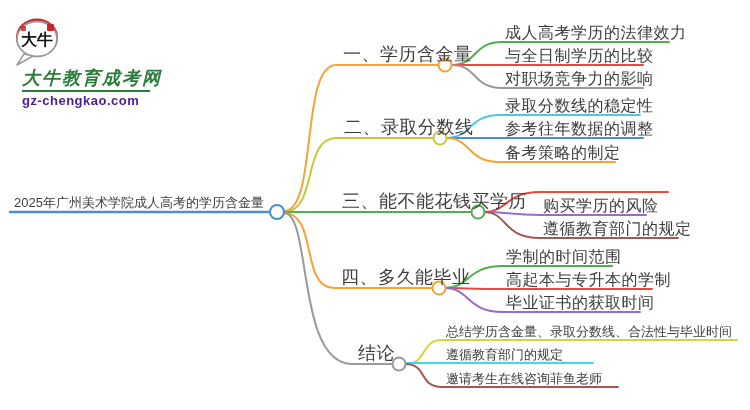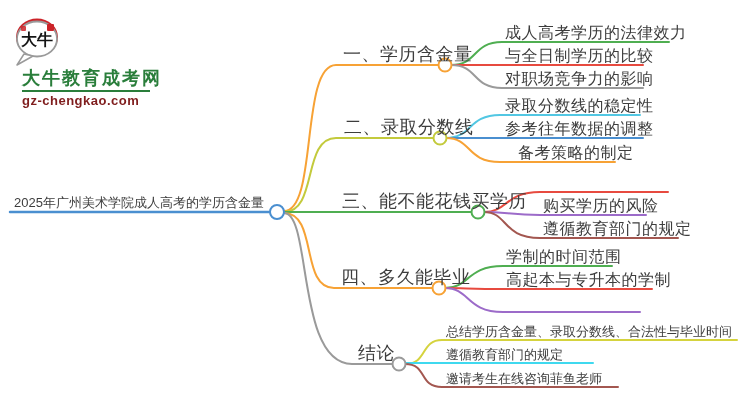--- a/index.html
+++ b/index.html
@@ -11,21 +11,21 @@
   .lbl{
     position:absolute;height:19px;line-height:19px;white-space:nowrap;
     color:#3d3d3d;font-size:16px;letter-spacing:0.5px;
   }
   .lbl.root{font-size:13px;letter-spacing:0;}
   .lbl.branch{font-size:18px;}
   .lbl.sz13{font-size:13px;letter-spacing:0;}
   
   .logo{position:absolute;left:14px;top:13px;display:flex;align-items:flex-start;flex-direction:column;}
   .logo-text{margin-left:8px;}
-  .logo-name{font-size:18px;font-weight:bold;letter-spacing:2px;line-height:22px;}
+  .logo-name{font-size:18px;font-weight:bold;letter-spacing:2px;line-height:22px;font-style:italic;}
   .logo-rule{height:2px;width:128px;margin:1px 0 1px 0;}
   .logo-url{font-size:13px;font-weight:bold;letter-spacing:0.5px;line-height:16px;}
 </style>
 </head>
 <body>
 
 <div id="stage">
 
   <svg id="wires" width="750" height="410" viewBox="0 0 750 410" fill="none" stroke-linecap="round">
 
@@ -79,42 +79,43 @@
       <ellipse cx="23" cy="24" rx="21" ry="18.5" fill="#cc2328"></ellipse>
       <ellipse cx="23" cy="26" rx="20" ry="17.5" fill="#ffffff" stroke="#9a9a9a" stroke-width="1.8"></ellipse>
       <path d="M10,41 L3,52 L19,43 Z" fill="#ffffff" stroke="#9a9a9a" stroke-width="1.5" stroke-linejoin="round"></path>
       <rect x="33" y="11" width="7" height="7" rx="1" fill="#cc2328"></rect>
       <rect x="7" y="13" width="5" height="5" rx="1" fill="#cc2328" opacity="0.85"></rect>
       <text x="23" y="32" text-anchor="middle" font-size="16" font-weight="bold" fill="#141414">大牛</text>
     </svg>
     <div class="logo-text">
       <div class="logo-name" style="color: rgb(42, 126, 59);">大牛教育成考网</div>
       <div class="logo-rule" style="background: rgb(42, 126, 59);"></div>
-      <div class="logo-url" style="color: #7f1d1d;">gz-chengkao.com</div>
+      <div class="logo-url" style="color: #4c1d95;">gz-chengkao.com</div>
     </div>
   </div>
 
   <div class="lbl root" style="left:14px;top:193px">2025年广州美术学院成人高考的学历含金量</div>
 
   <div class="lbl branch" style="left:343px;top:45px">一、学历含金量</div>
   <div class="lbl" style="left:505px;top:23px">成人高考学历的法律效力</div>
   <div class="lbl" style="left:505px;top:46px">与全日制学历的比较</div>
   <div class="lbl branch" style="left:344px;top:118px">二、录取分数线</div>
 
   <div class="lbl" style="left:505px;top:69px">对职场竞争力的影响</div>
   <div class="lbl" style="left:505px;top:96px">录取分数线的稳定性</div>
   <div class="lbl" style="left:505px;top:119px">参考往年数据的调整</div>
-  <div class="lbl" style="left:518px;top:143px">备考策略的制定</div>
+  <div class="lbl" style="left:505px;top:143px">备考策略的制定</div>
 
   <div class="lbl branch" style="left:342px;top:192px">三、能不能花钱买学历</div>
   <div class="lbl" style="left:543px;top:196px">购买学历的风险</div>
   <div class="lbl" style="left:543px;top:219px">遵循教育部门的规定</div>
 
   <div class="lbl branch" style="left:341px;top:268px">四、多久能毕业</div>
   <div class="lbl" style="left:506px;top:247px">学制的时间范围</div>
   <div class="lbl" style="left:506px;top:270px">高起本与专升本的学制</div>
+  <div class="lbl" style="left:506px;top:293px">毕业证书的获取时间</div>
 
   <div class="lbl branch" style="left:358px;top:344px">结论</div>
   <div class="lbl sz13" style="left:446px;top:322px">总结学历含金量、录取分数线、合法性与毕业时间</div>
   <div class="lbl sz13" style="left:446px;top:345px">遵循教育部门的规定</div>
   <div class="lbl sz13" style="left:446px;top:369px">邀请考生在线咨询菲鱼老师</div>
 
 </div>
 
 </body></html>

